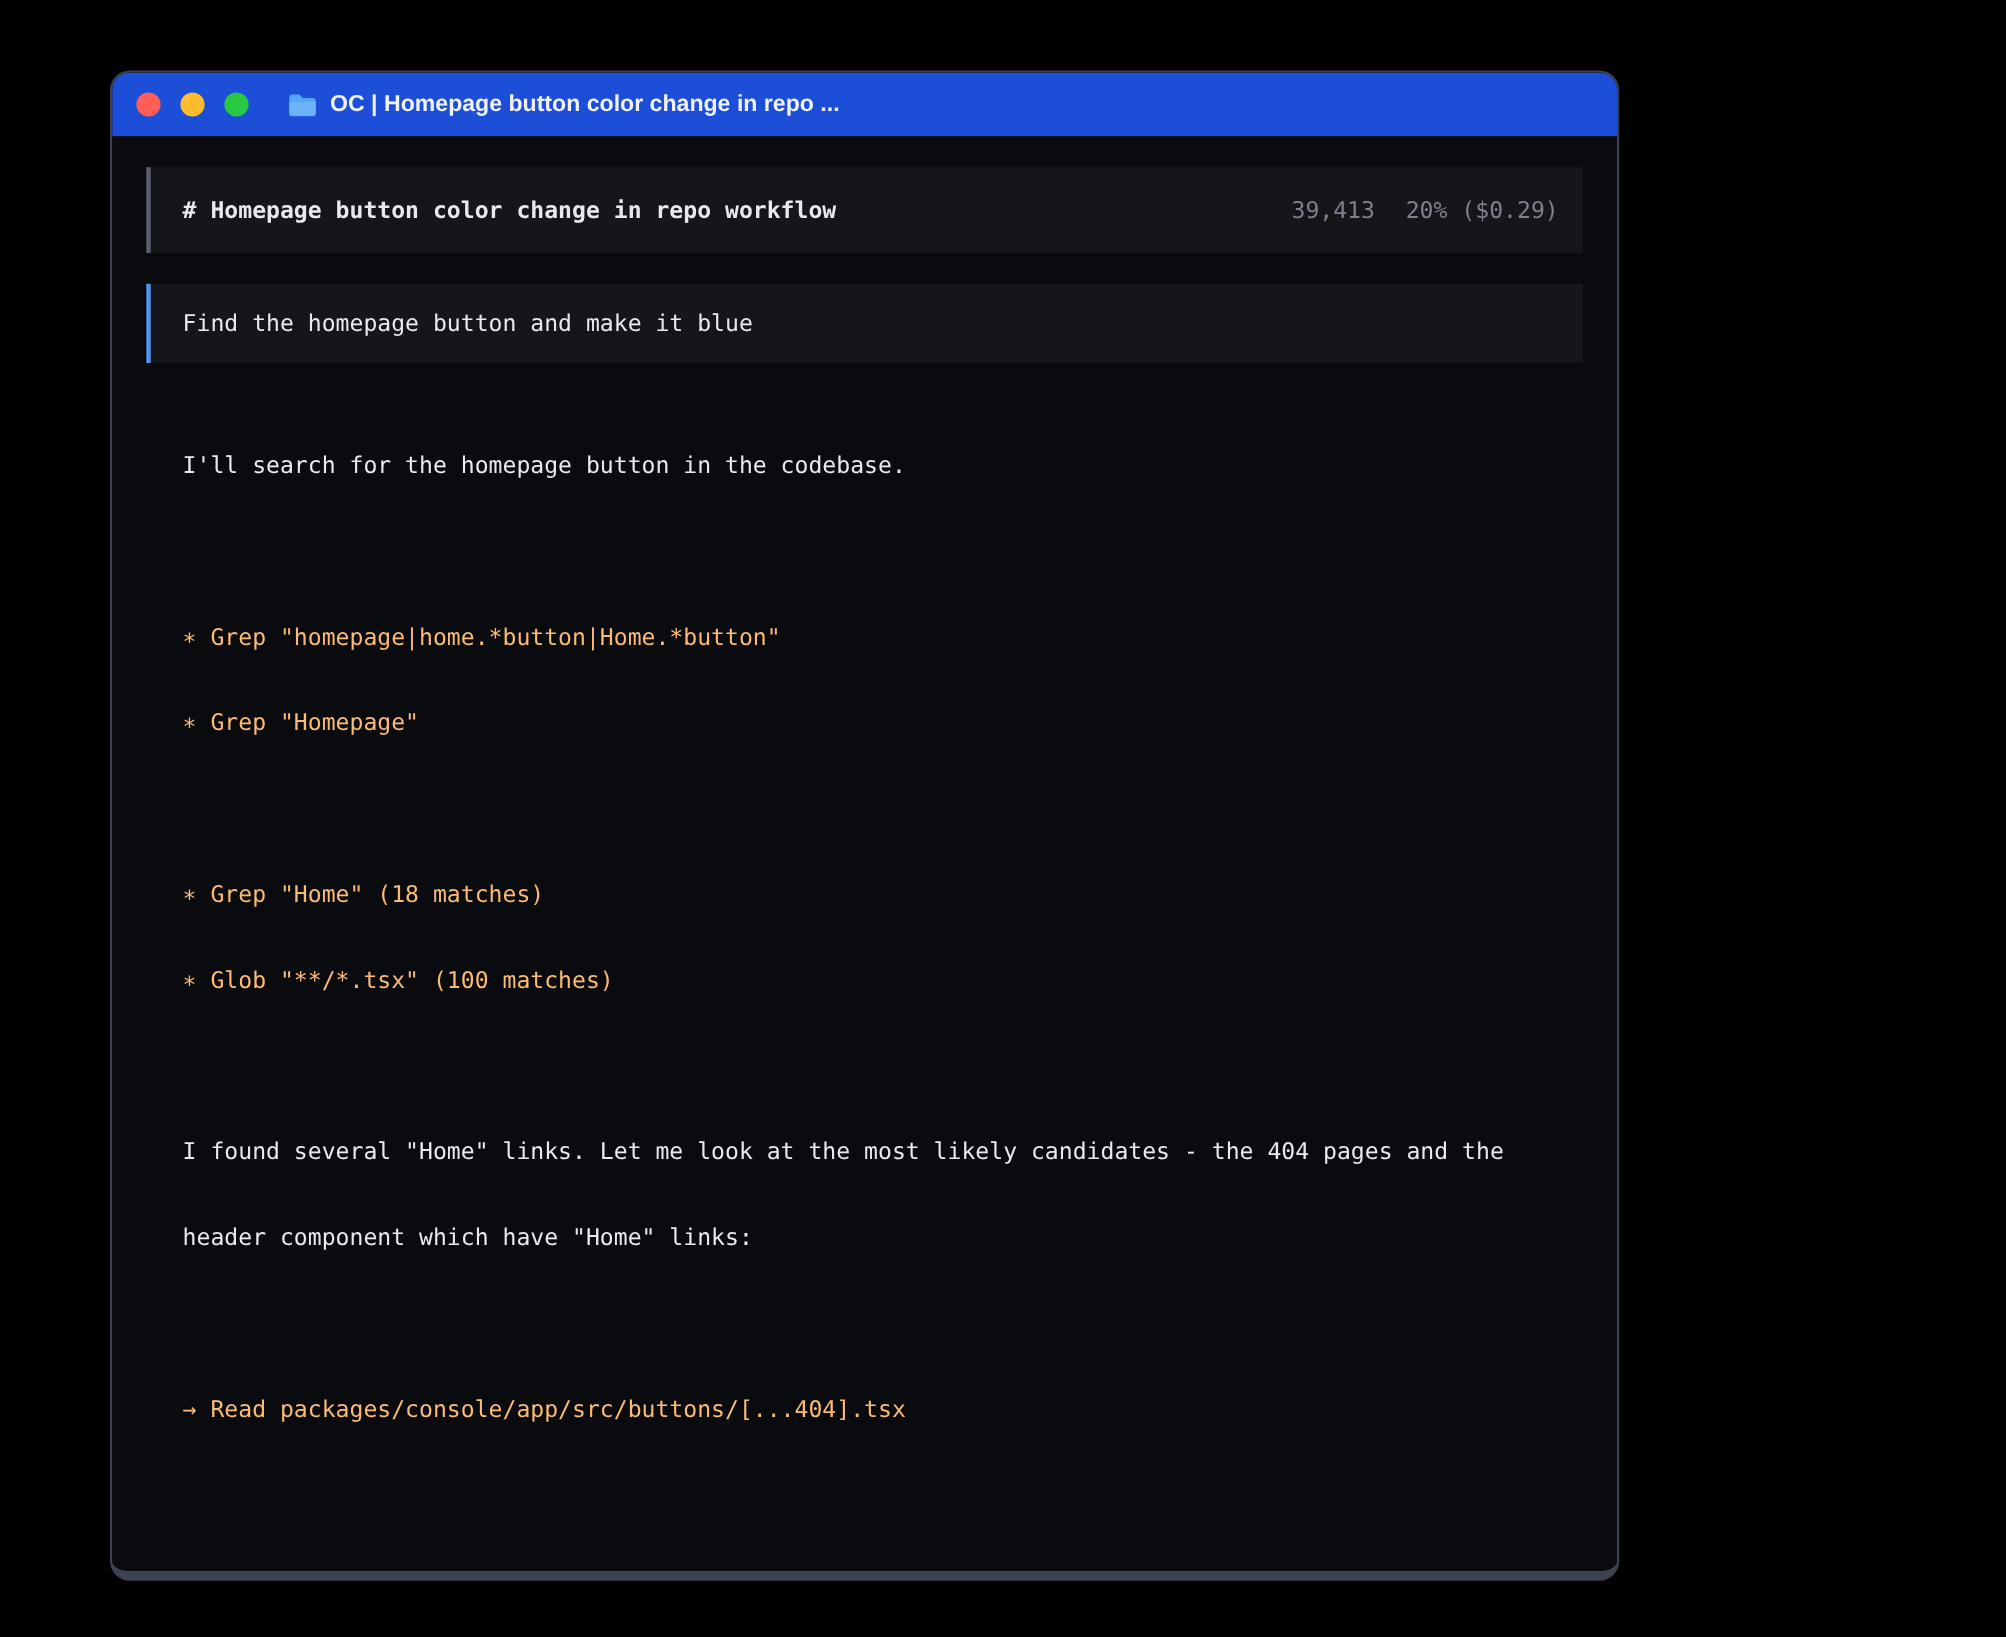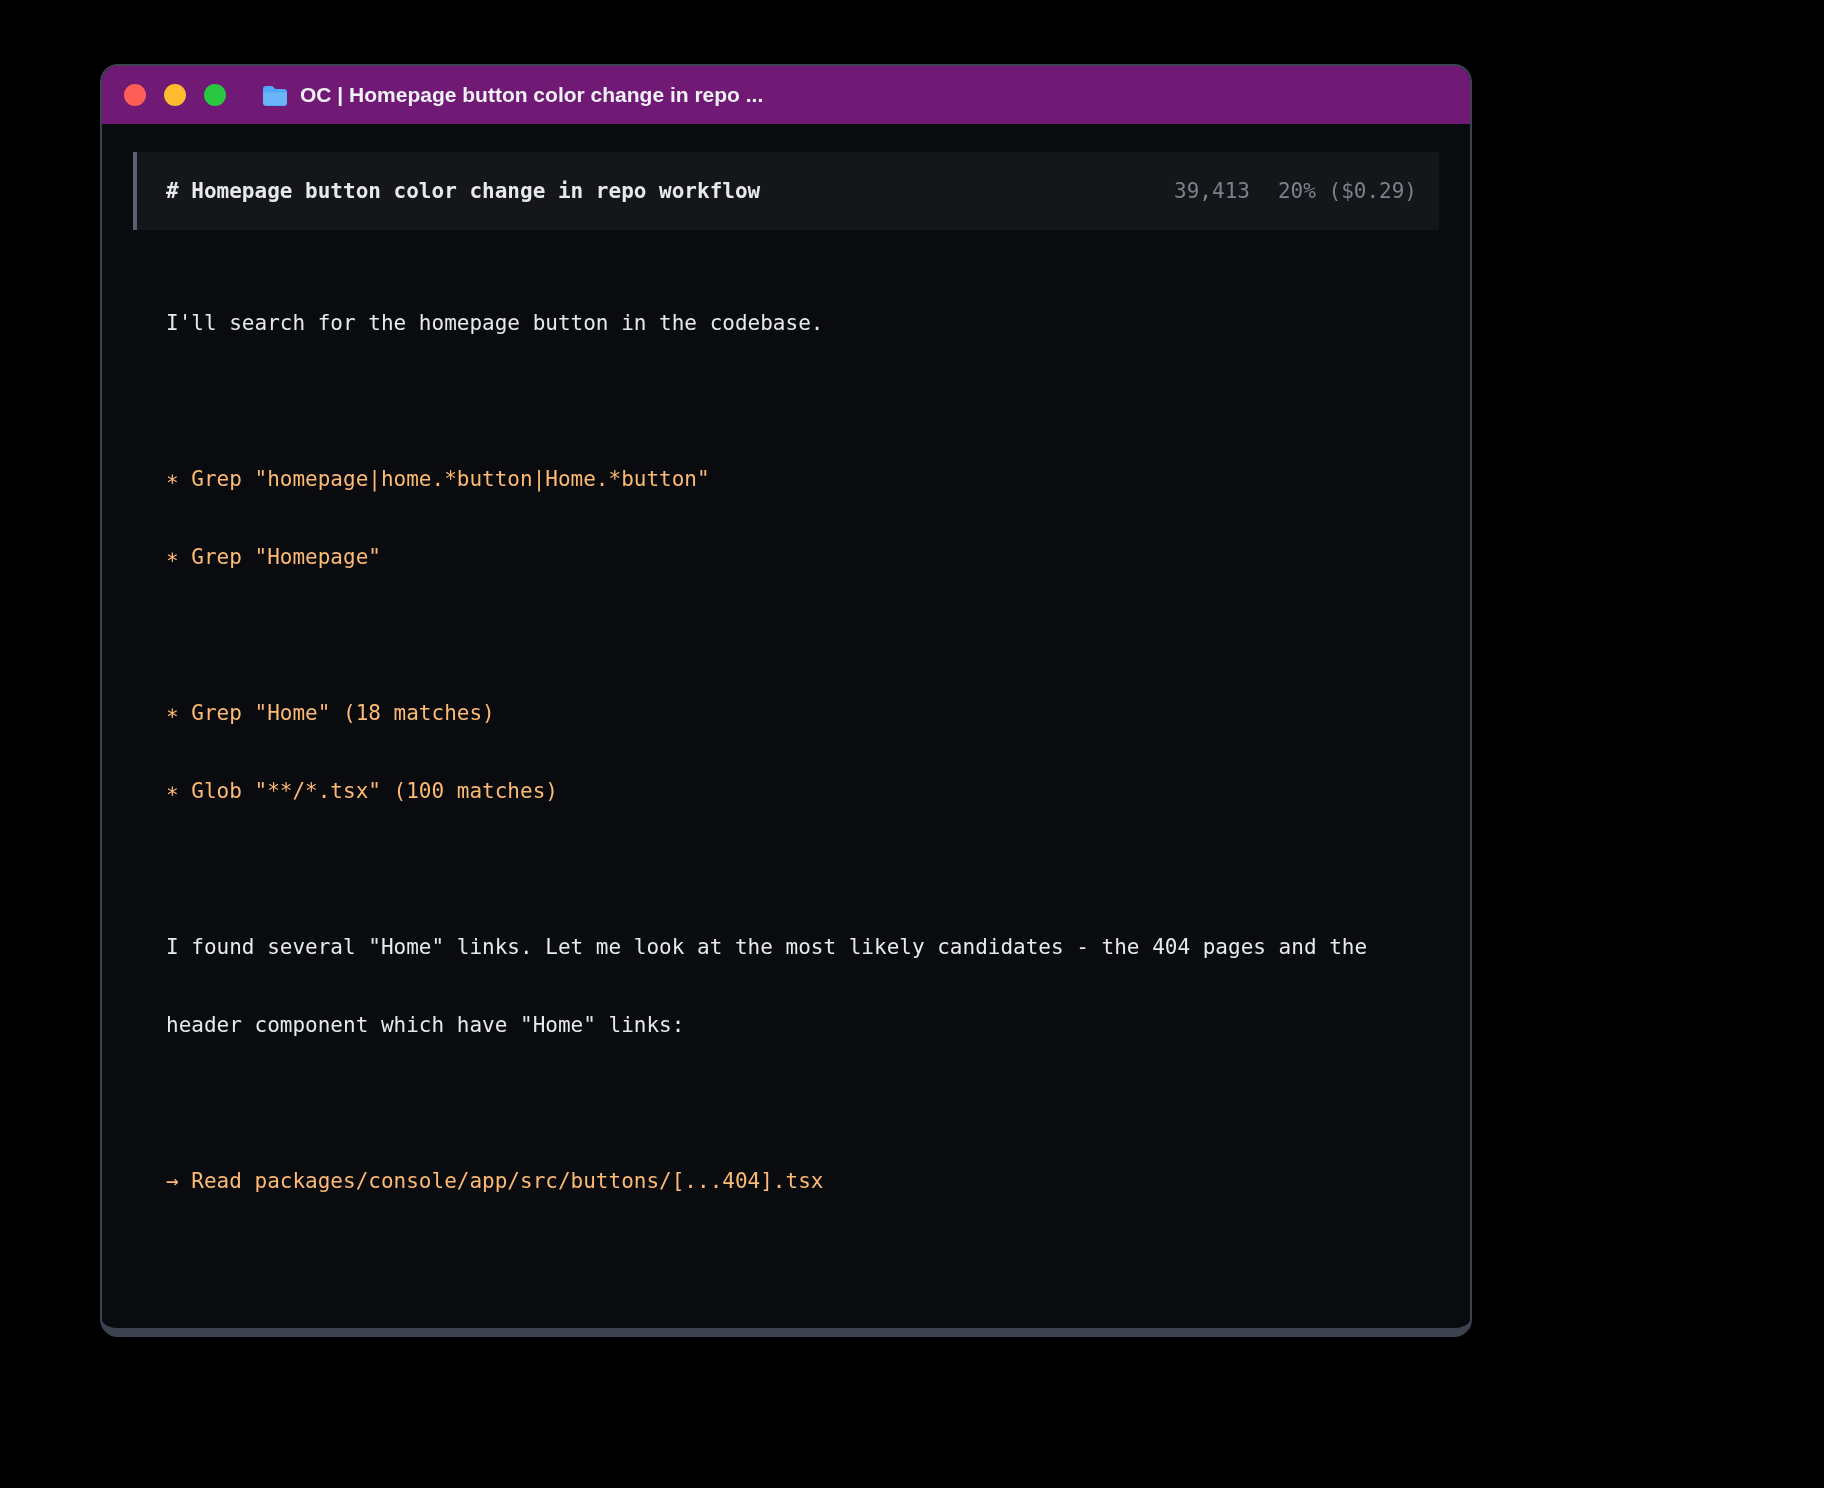--- a/index.html
+++ b/index.html
@@ -18,21 +18,21 @@
     width: 1372px;
     background: #0a0b0e;
     border: 2px solid #3d4251;
     border-bottom-width: 9px;
     border-radius: 18px;
     overflow: hidden;
   }
   
   .titlebar {
     height: 58px;
-    background: #701a75;
+    background: #1d4ed8;
     display: flex;
     align-items: center;
     padding: 0 22px;
   }
   .traffic-lights { display: flex; gap: 18px; align-items: center; }
   .light { width: 22px; height: 22px; border-radius: 50%; display: inline-block; }
   .light.red    { background: #ff5f57; }
   .light.yellow { background: #febc2e; }
   .light.green  { background: #28c840; }
   .title-group {
@@ -105,20 +105,23 @@
 
   <div class="term-body">
 
     <div class="block header-block">
       <span class="header-title"># Homepage button color change in repo workflow</span>
       <span class="header-stats">
         <span>39,413</span><span class="ctx">20% ($0.29)</span>
       </span>
     </div>
 
+    <div class="block user-block">
+      <span>Find the homepage button and make it blue</span>
+    </div>
 
     <div class="transcript">
 
       <div class="para text">
         <div class="line">I'll search for the homepage button in the codebase.</div>
       </div>
 
       <div class="para tool">
         <div class="line">∗ Grep "homepage|home.*button|Home.*button"</div>
         <div class="line">∗ Grep "Homepage"</div>

